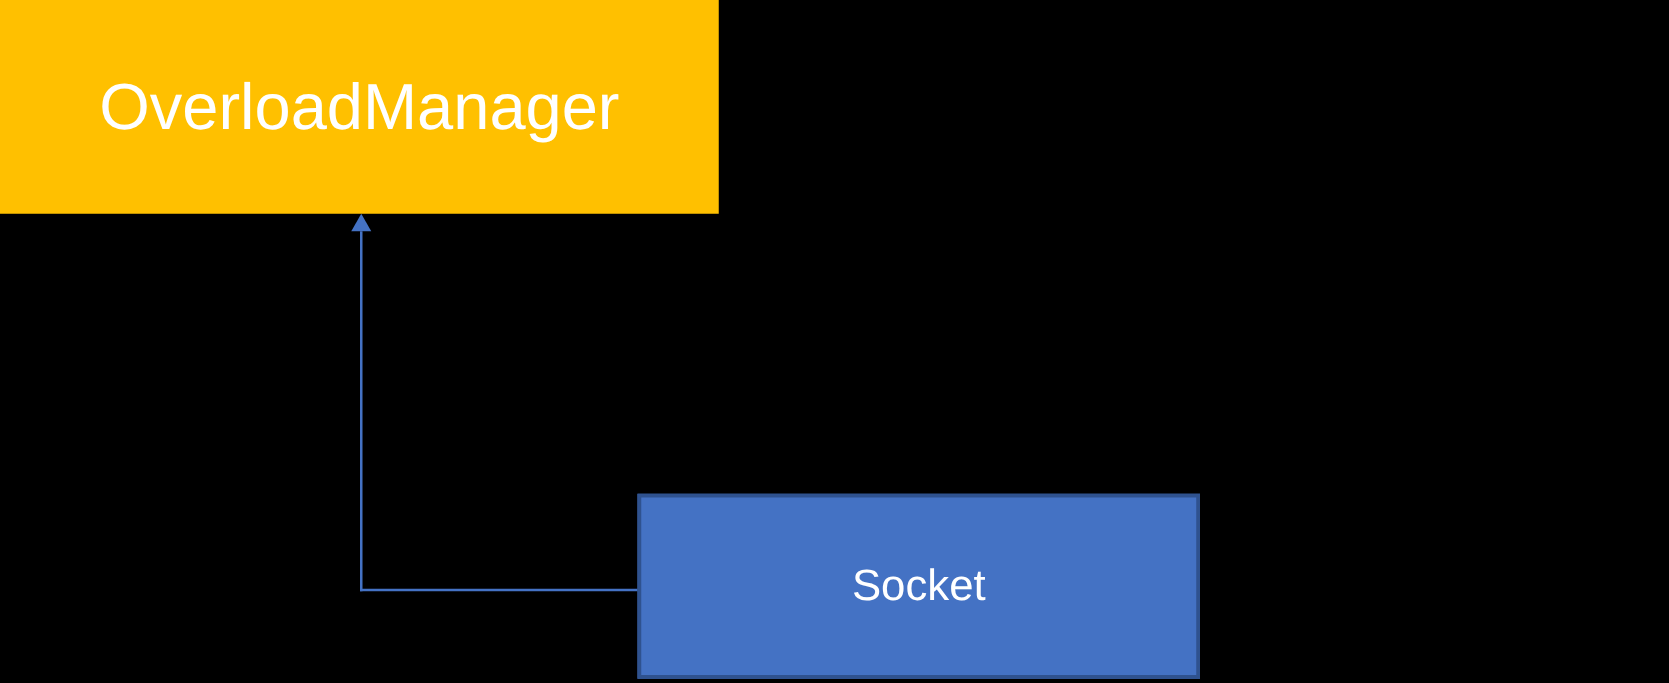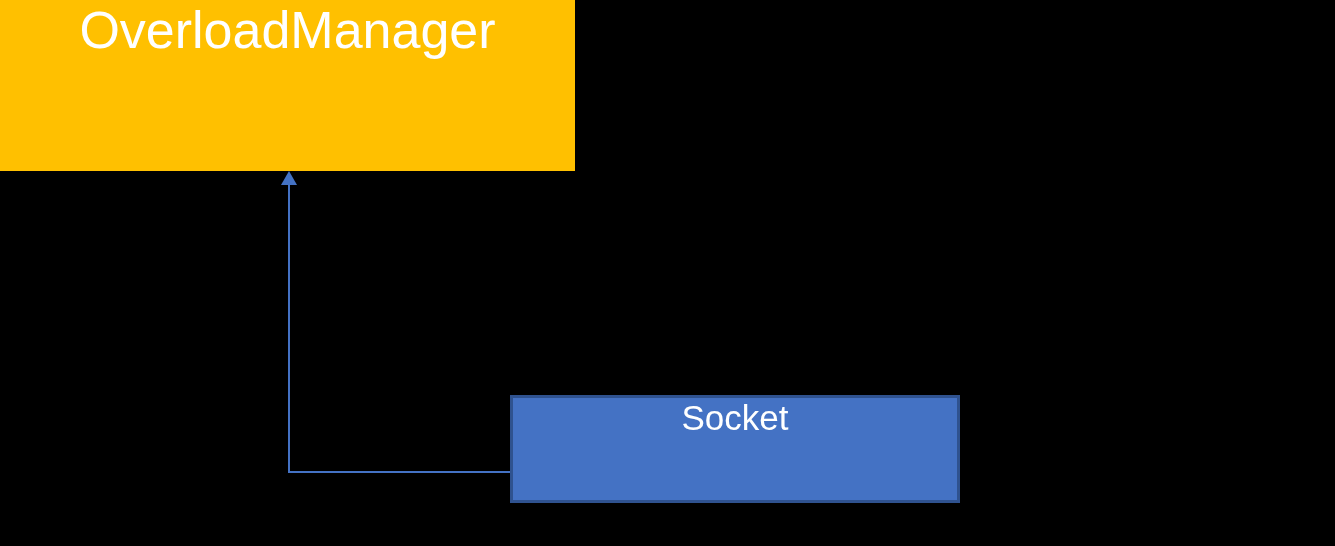--- a/index.html
+++ b/index.html
@@ -14,20 +14,21 @@
     background: var(--color-background, #000000);
     font-family: "Liberation Sans", sans-serif;
   }
   .canvas {
     position: absolute;
     inset: 0;
   }
   .node {
     position: absolute;
     display: flex;
+    align-items: center;
     justify-content: center;
     box-sizing: border-box;
   }
   .node .node-label {
     color: var(--color-text, #FFFFFF);
     font-weight: 300;
     white-space: nowrap;
   }
   .node-overload-manager {
     left: 0;
@@ -36,21 +37,21 @@
     height: 171px;
     background: var(--color-node-yellow, #FFC000);
   }
   .node-overload-manager .node-label {
     font-size: 52px;
   }
   .node-socket {
     left: 510px;
     top: 395px;
     width: 450px;
-    height: 108px;
+    height: 148px;
     background: var(--color-node-blue, #4472C4);
     border: 3px solid var(--color-node-blue-border, #2F528F);
   }
   .node-socket .node-label {
     font-size: 35px;
   }
   .connector-segment {
     position: absolute;
     background: var(--color-connector, #4472C4);
   }

